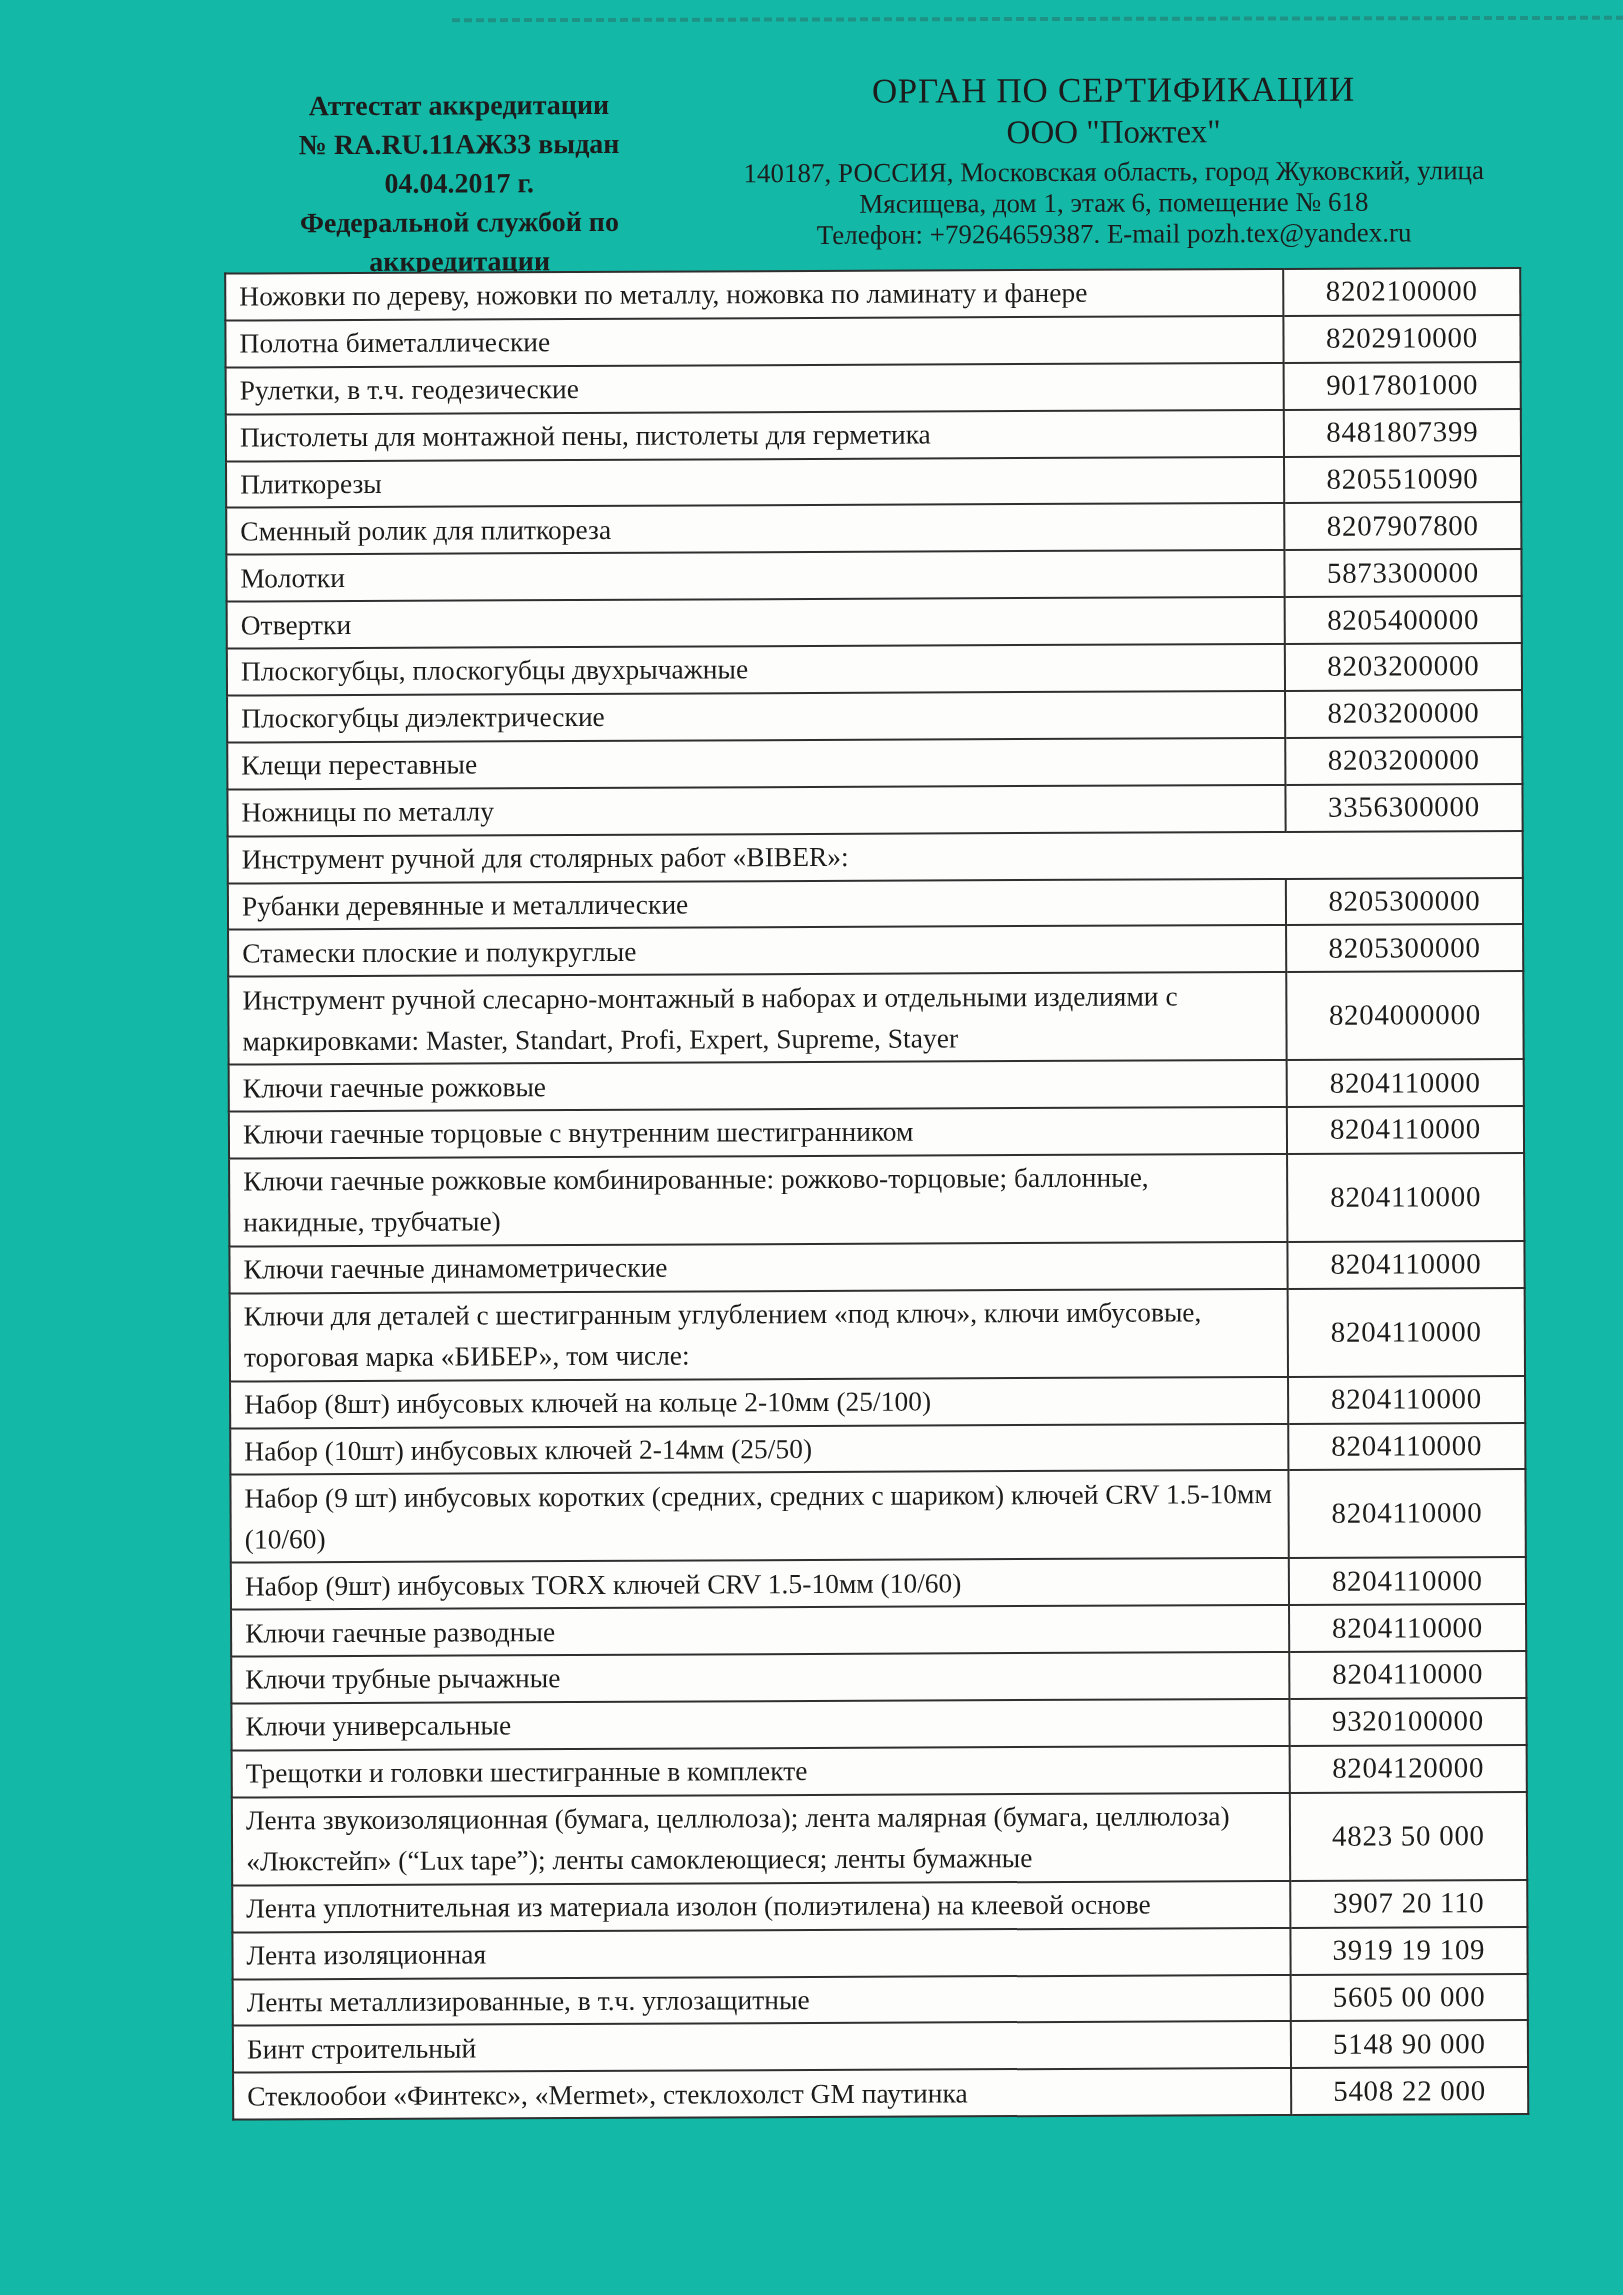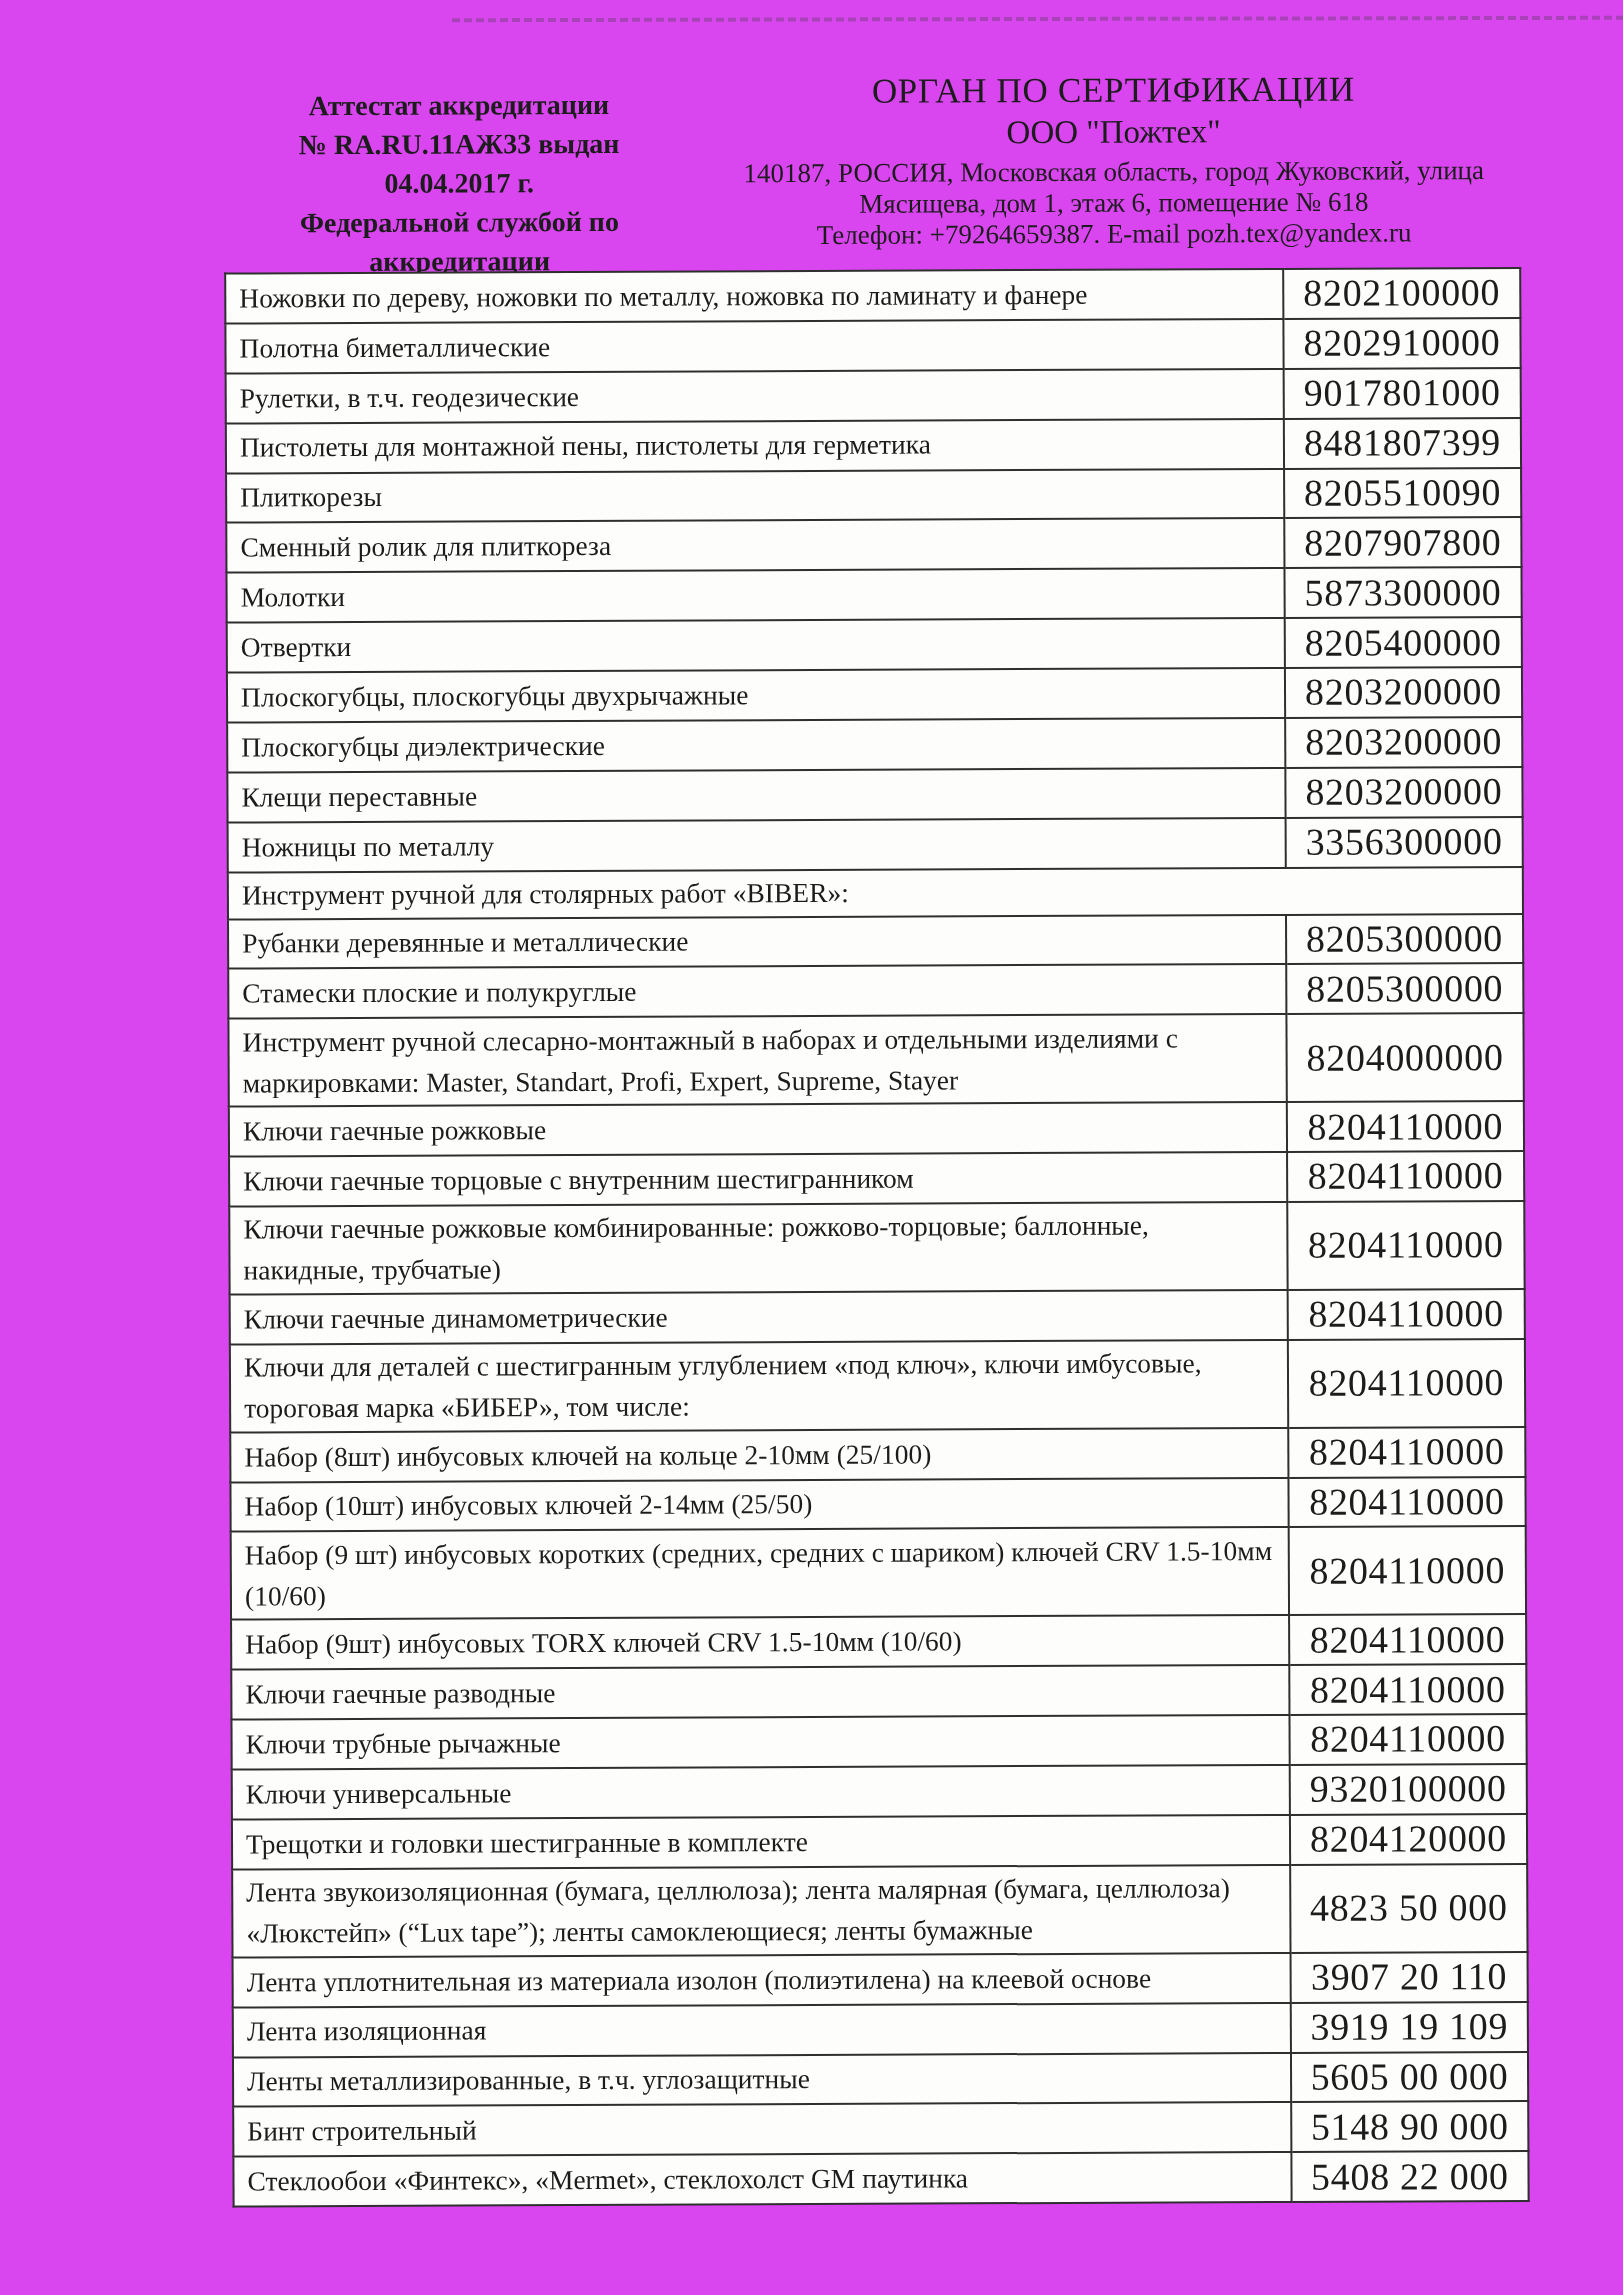--- a/index.html
+++ b/index.html
@@ -4,21 +4,21 @@
 <style>
   html, body {
     margin: 0;
     padding: 0;
     background: #ffffff;
   }
   .page {
     position: relative;
     width: 1623px;
     height: 2295px;
-    background: #d946ef;
+    background: #14b8a6;
     overflow: hidden;
     font-family: "Liberation Serif", "DejaVu Serif", serif;
     color: #1c1c1c;
   }
   .scan-line {
     position: absolute;
     top: 17px;
     left: 452px;
     width: 1172px;
     height: 0;
@@ -76,21 +76,21 @@
     background: #fdfdfc;
   }
   td.desc {
     font-size: 27.5px;
     line-height: 41px;
     padding: 1.3px 10.5px 2.6px 13px;
     text-align: left;
   }
   td.code {
     width: 230px;
-    font-size: 38px;
+    font-size: 29px;
     letter-spacing: 0.7px;
     text-align: center;
     padding: 1.3px 2.6px 2.6px 2.6px;
     white-space: nowrap;
   }
 </style>
 </head>
 <body>
 
 <div class="page">

